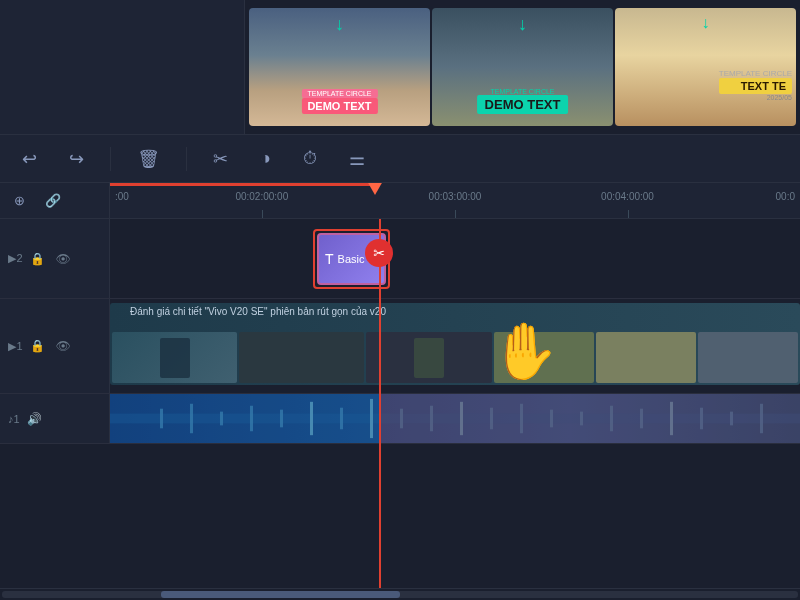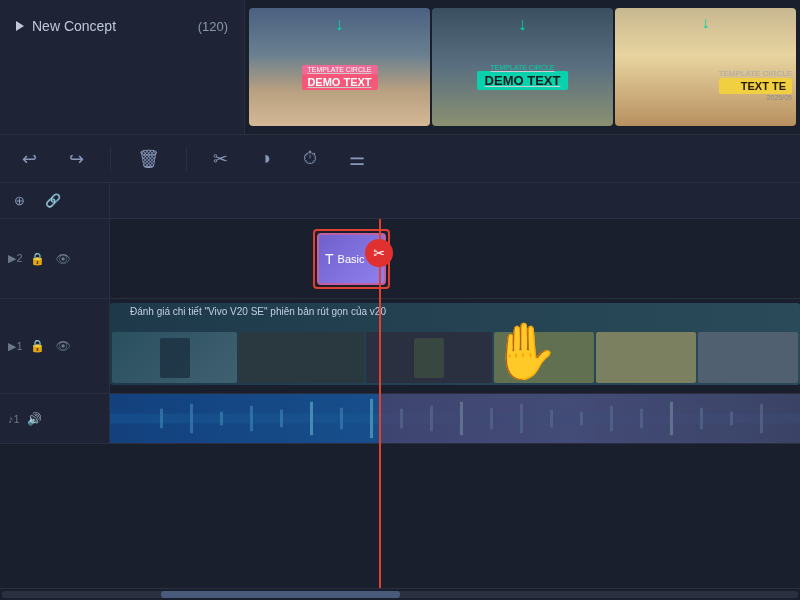--- a/index.html
+++ b/index.html
@@ -87,26 +87,25 @@
     .thumb-download-arrow {
       position: absolute;
       top: 6px;
       left: 50%;
       transform: translateX(-50%);
       color: #00d4aa;
       font-size: 18px;
     }
     .thumb-label {
       position: absolute;
-      bottom: 36px;
+      bottom: 12px;
       left: 50%;
       transform: translateX(-50%);
       text-align: center;
       white-space: nowrap;
-      text-decoration: underline;
     }
     .thumb-label-circle {
       background: rgba(255,100,150,0.85);
       color: white;
       font-size: 7px;
       padding: 1px 4px;
       border-radius: 2px;
       display: block;
     }
     .thumb-label-main {
@@ -178,27 +177,20 @@
       font-size: 12px;
       padding: 2px;
     }
   </style>
 </head>
 <body>
 
 <div class="top-panel">
 
   <div class="sidebar">
-    <div class="sidebar-item">
-      <div class="sidebar-item-left">
-        <div class="triangle"></div>
-        <span>New Concept</span>
-      </div>
-      <span class="sidebar-item-count">(120)</span>
-    </div>
   </div>
 
   <div class="thumbnails">
 
     <div class="thumb thumb-1">
       <div class="thumb-download-arrow">↓</div>
       <div class="thumb-label">
         <span class="thumb-label-circle">TEMPLATE CIRCLE</span>
         <span class="thumb-label-main">DEMO TEXT</span>
       </div>
@@ -236,20 +228,38 @@
 </div>
 
 <div style="display:flex;flex-direction:column;flex:1;height:calc(600px - 135px - 48px);position:relative;">
 
   <div style="display:flex;height:36px;background:#1e2435;border-bottom:1px solid #2a3040;flex-shrink:0;">
     <div style="width:110px;min-width:110px;display:flex;align-items:center;padding:0 8px;gap:8px;border-right:1px solid #2a3040;">
       <button class="toolbar-btn" style="font-size:13px;">⊕</button>
       <button class="toolbar-btn" style="font-size:13px;">🔗</button>
     </div>
 
+    <div style="flex:1;position:relative;background:#1e2435;overflow:hidden;">
+
+      <div style="position:absolute;top:0;left:0;width:39%;height:3px;background:#e04030;"></div>
+
+      <div style="position:absolute;top:8px;left:5px;font-size:10px;color:#6a7a8a;">:00</div>
+      <div style="position:absolute;top:8px;left:22%;font-size:10px;color:#6a7a8a;transform:translateX(-50%);">00:02:00:00</div>
+      <div style="position:absolute;top:8px;left:50%;font-size:10px;color:#6a7a8a;transform:translateX(-50%);">00:03:00:00</div>
+      <div style="position:absolute;top:8px;left:75%;font-size:10px;color:#6a7a8a;transform:translateX(-50%);">00:04:00:00</div>
+      <div style="position:absolute;top:8px;right:5px;font-size:10px;color:#6a7a8a;">00:0</div>
+
+      <div style="position:absolute;bottom:0;left:22%;width:1px;height:8px;background:#3a4a5a;"></div>
+      <div style="position:absolute;bottom:0;left:50%;width:1px;height:8px;background:#3a4a5a;"></div>
+      <div style="position:absolute;bottom:0;left:75%;width:1px;height:8px;background:#3a4a5a;"></div>
+
+      <div style="position:absolute;top:-2px;left:39%;transform:translateX(-50%);">
+        <div style="width:0;height:0;border-left:8px solid transparent;border-right:8px solid transparent;border-top:14px solid #ff6644;margin-left:-8px;"></div>
+      </div>
+    </div>
   </div>
 
   <div style="flex:1;display:flex;flex-direction:column;position:relative;overflow:hidden;">
 
     <div style="position:absolute;top:0;bottom:0;left:calc(110px + (100% - 110px)*0.39);width:2px;background:#e04030;z-index:10;pointer-events:none;">
 
       <div style="position:absolute;top:20px;left:-14px;background:#e03030;border-radius:50%;width:28px;height:28px;display:flex;align-items:center;justify-content:center;font-size:14px;color:white;">✂</div>
     </div>
 
     <div style="position:absolute;top:100px;left:calc(110px + (100% - 110px)*0.55);z-index:30;font-size:55px;pointer-events:none;transform:scaleX(-1);">🤚</div>

